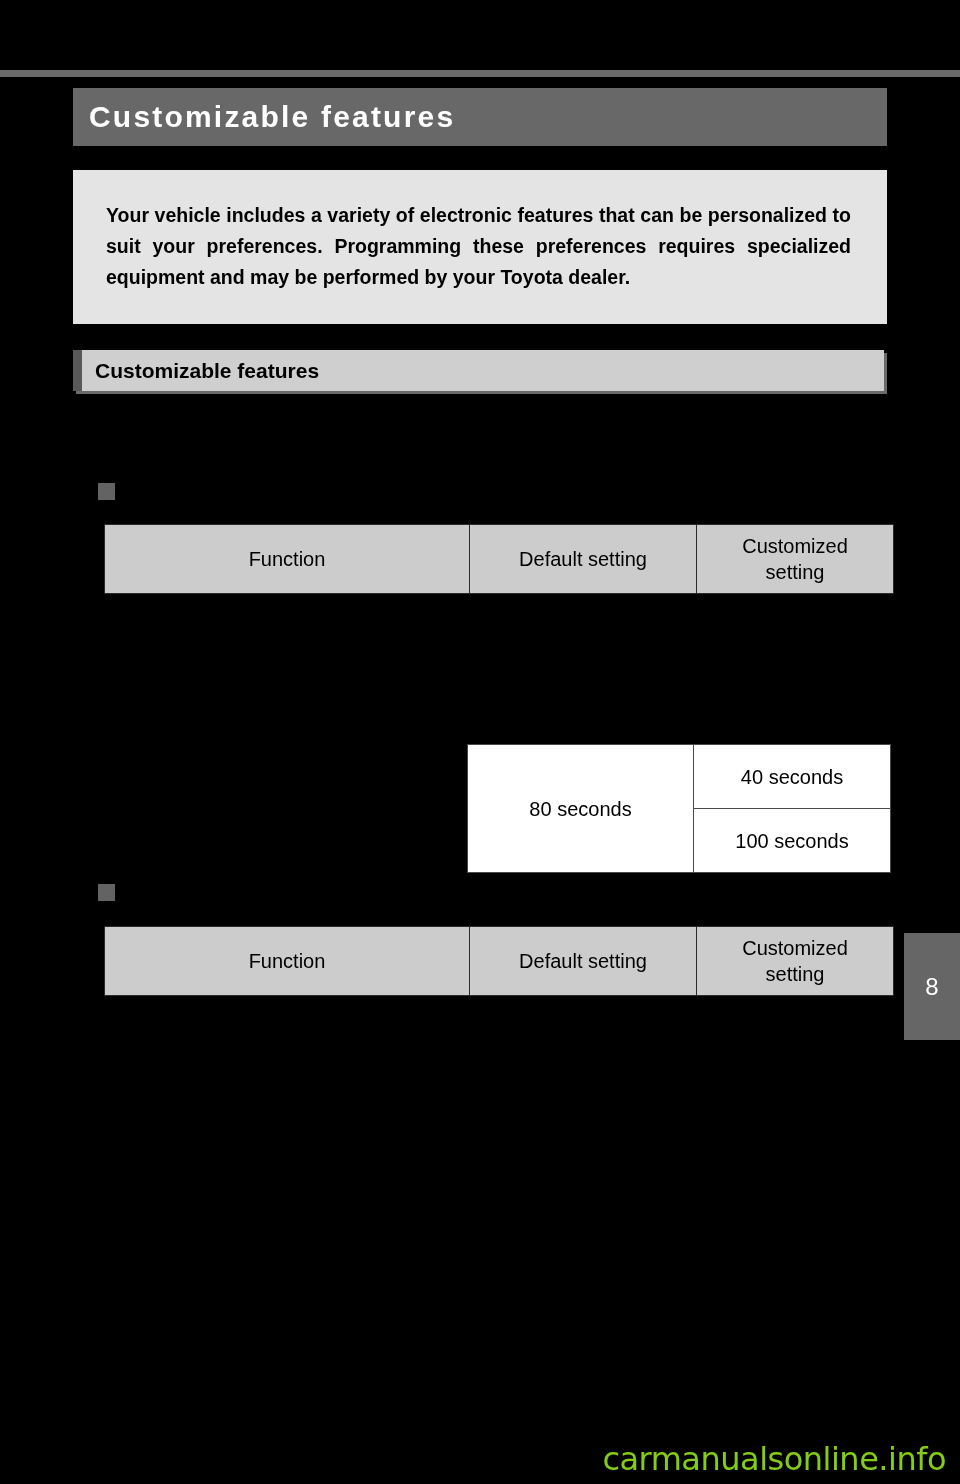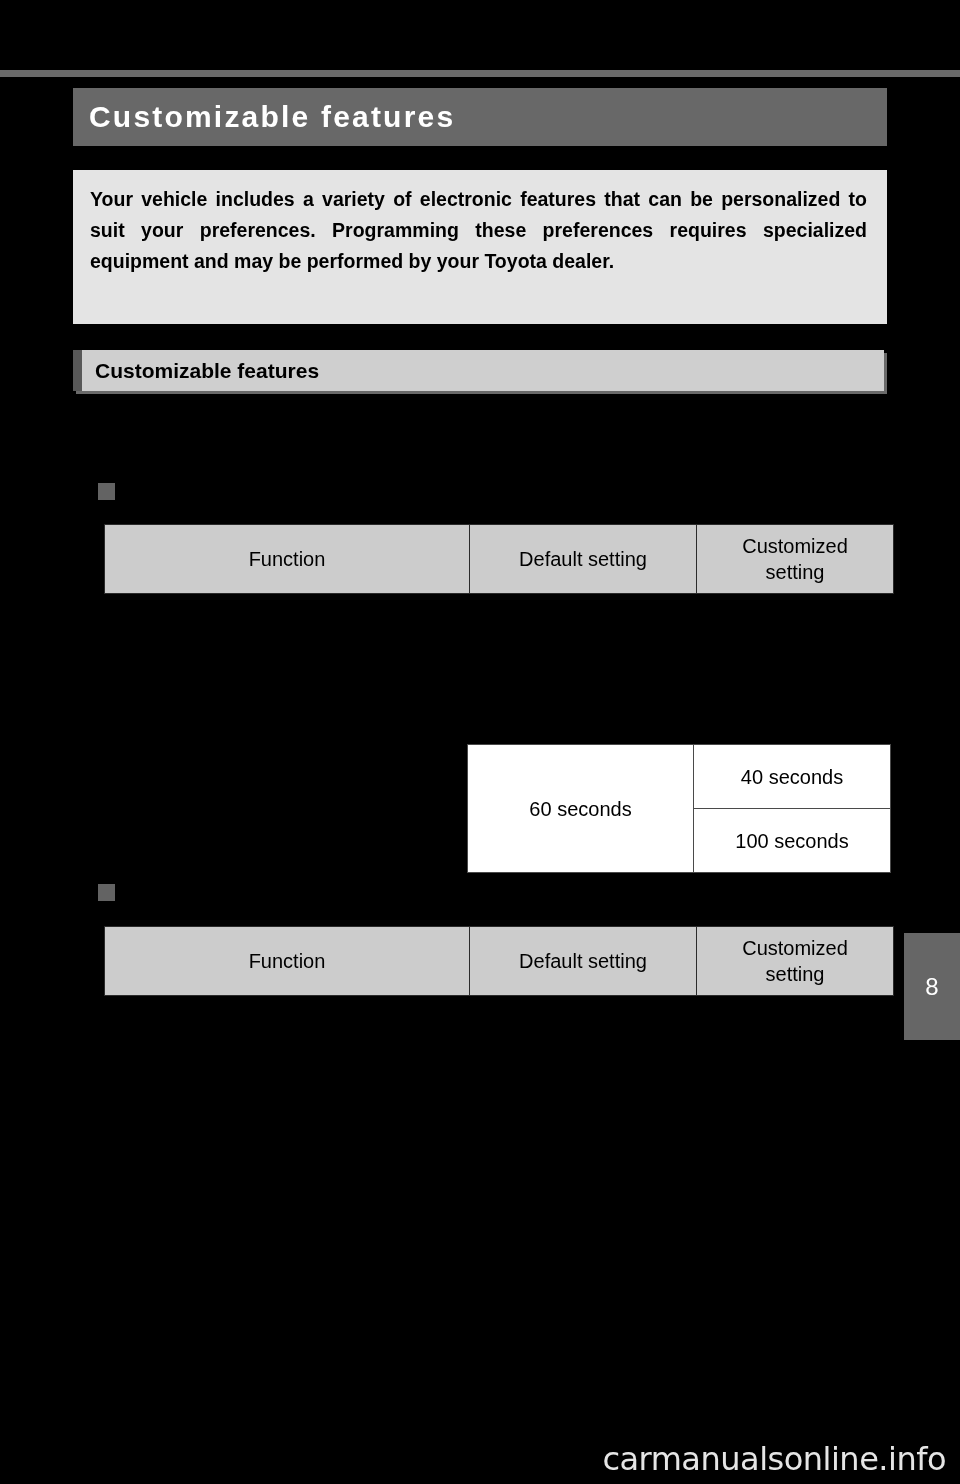--- a/index.html
+++ b/index.html
@@ -56,21 +56,21 @@
     box-sizing: border-box;
     padding: 14px 20px 0 17px;
   }
   .intro-text {
     font-size: 19.5px;
     font-weight: bold;
     line-height: 31px;
     text-align: justify;
     text-align-last: left;
     color: #000;
-    margin: 0;
+    margin: 16px;
   }
 
   
   .section-bar {
     position: absolute;
     left: 73px;
     width: 811px;
     height: 41px;
     background: #cfcfcf;
     box-shadow: 3px 3px 0 0 #6a6a6a;
@@ -149,21 +149,21 @@
     font-size: 24px;
     font-weight: normal;
   }
 
   
   .watermark {
     position: absolute;
     right: 14px;
     bottom: 6px;
     font-size: 32px;
-    color: #e5e5e5;
+    color: #84cc16;
     letter-spacing: -0.5px;
     font-family: "DejaVu Sans", sans-serif;
   }
 </style>
 </head>
 <body>
 
 <div class="top-rule"></div>
 
 <div class="chapter-title-bar">
@@ -190,21 +190,21 @@
       <span>Customized</span><br>
       <span>setting</span>
     </td>
   </tr>
 </tbody>
   </table>
 
 <table class="tbl data-tbl" id="table-data-1">
   <tbody>
       <tr>
-    <td class="c-default" rowspan="2">60 seconds</td>
+    <td class="c-default" rowspan="2">80 seconds</td>
     <td class="c-custom">40 seconds</td>
   </tr>
   <tr>
     <td class="c-custom">100 seconds</td>
   </tr>
 </tbody>
   </table>
 
 <div class="sq-bullet" id="bullet-2"></div>
 

